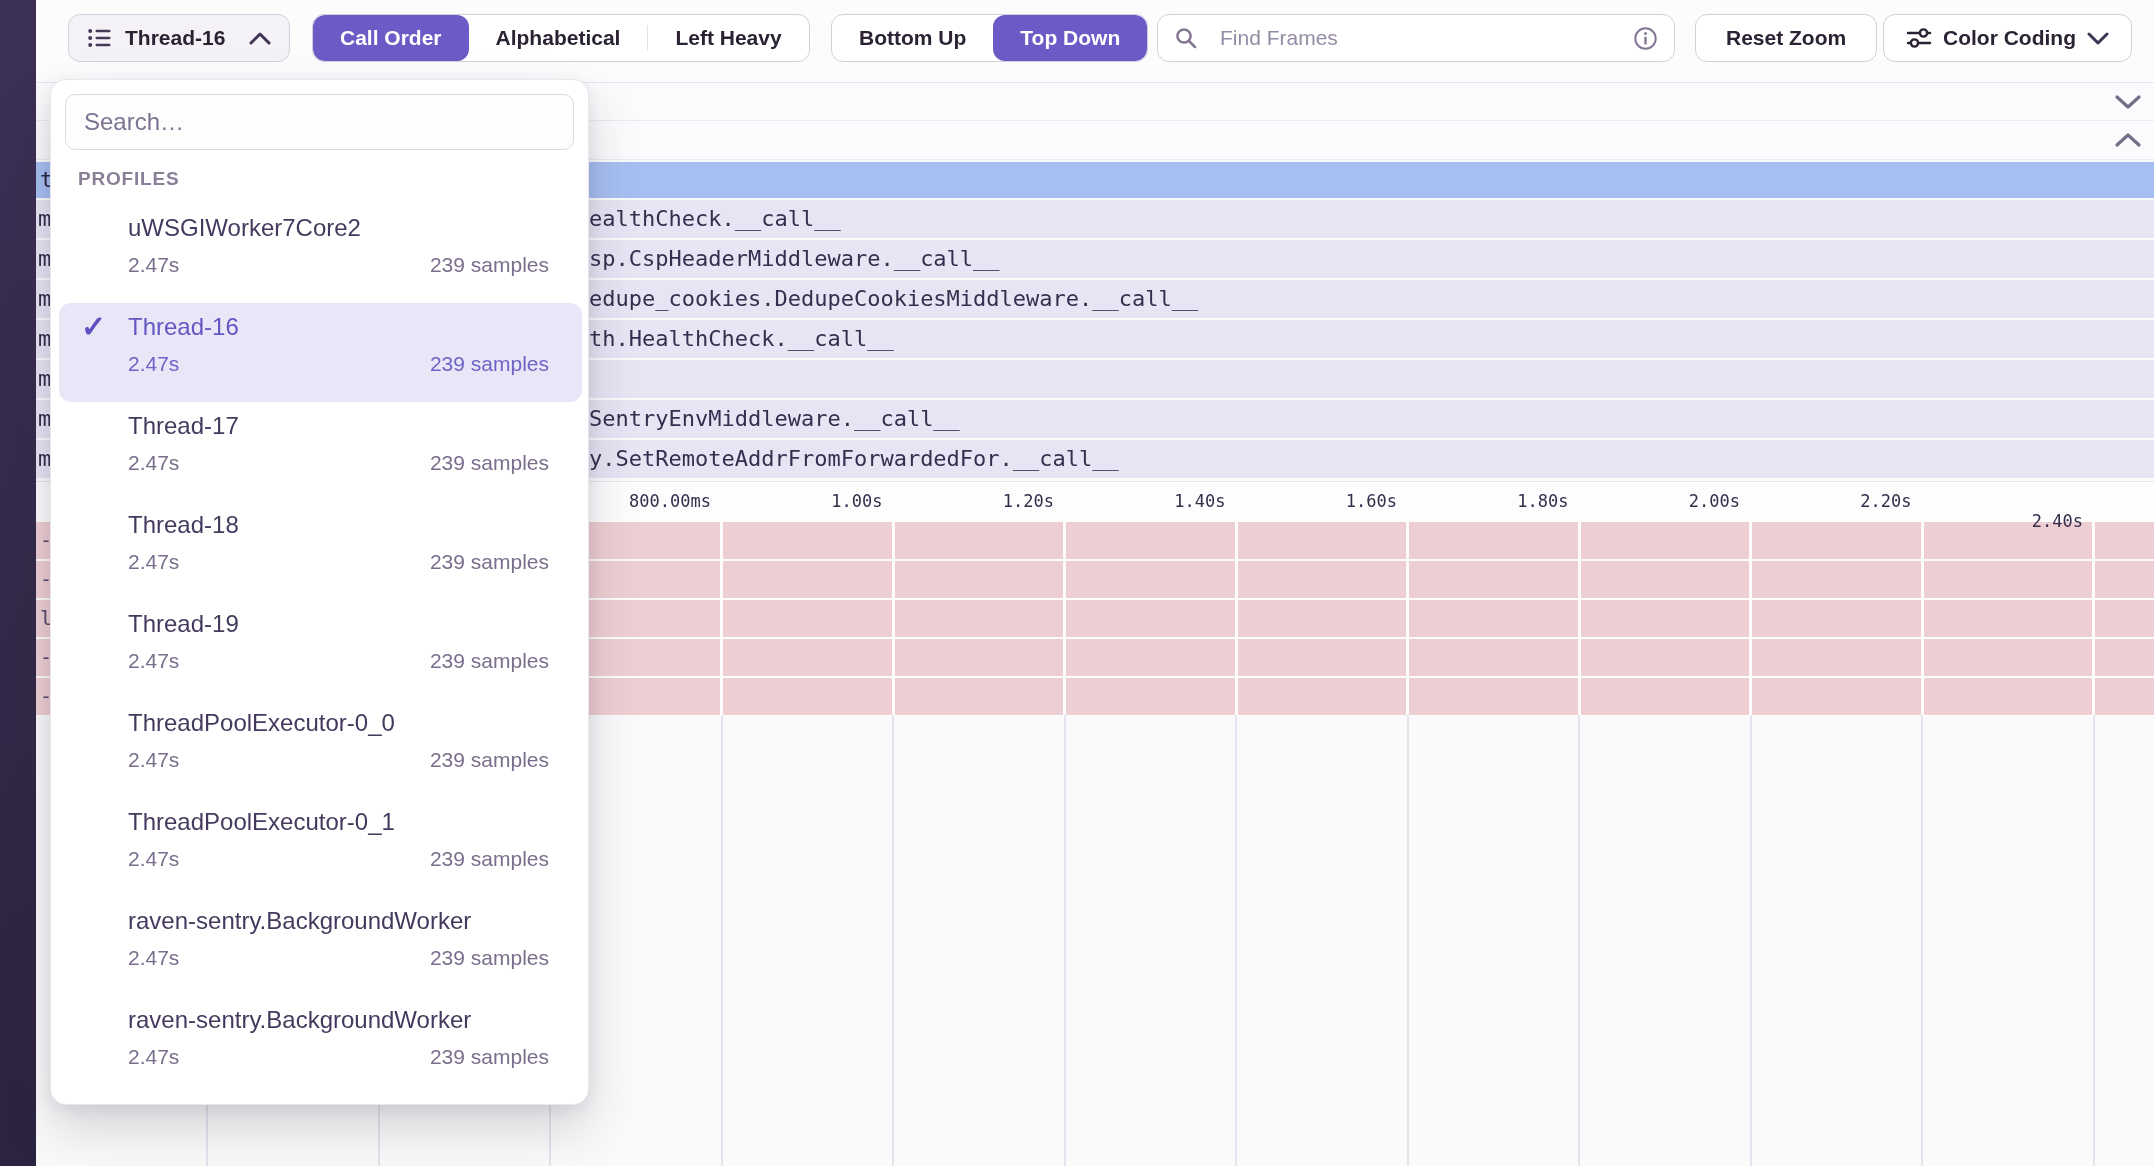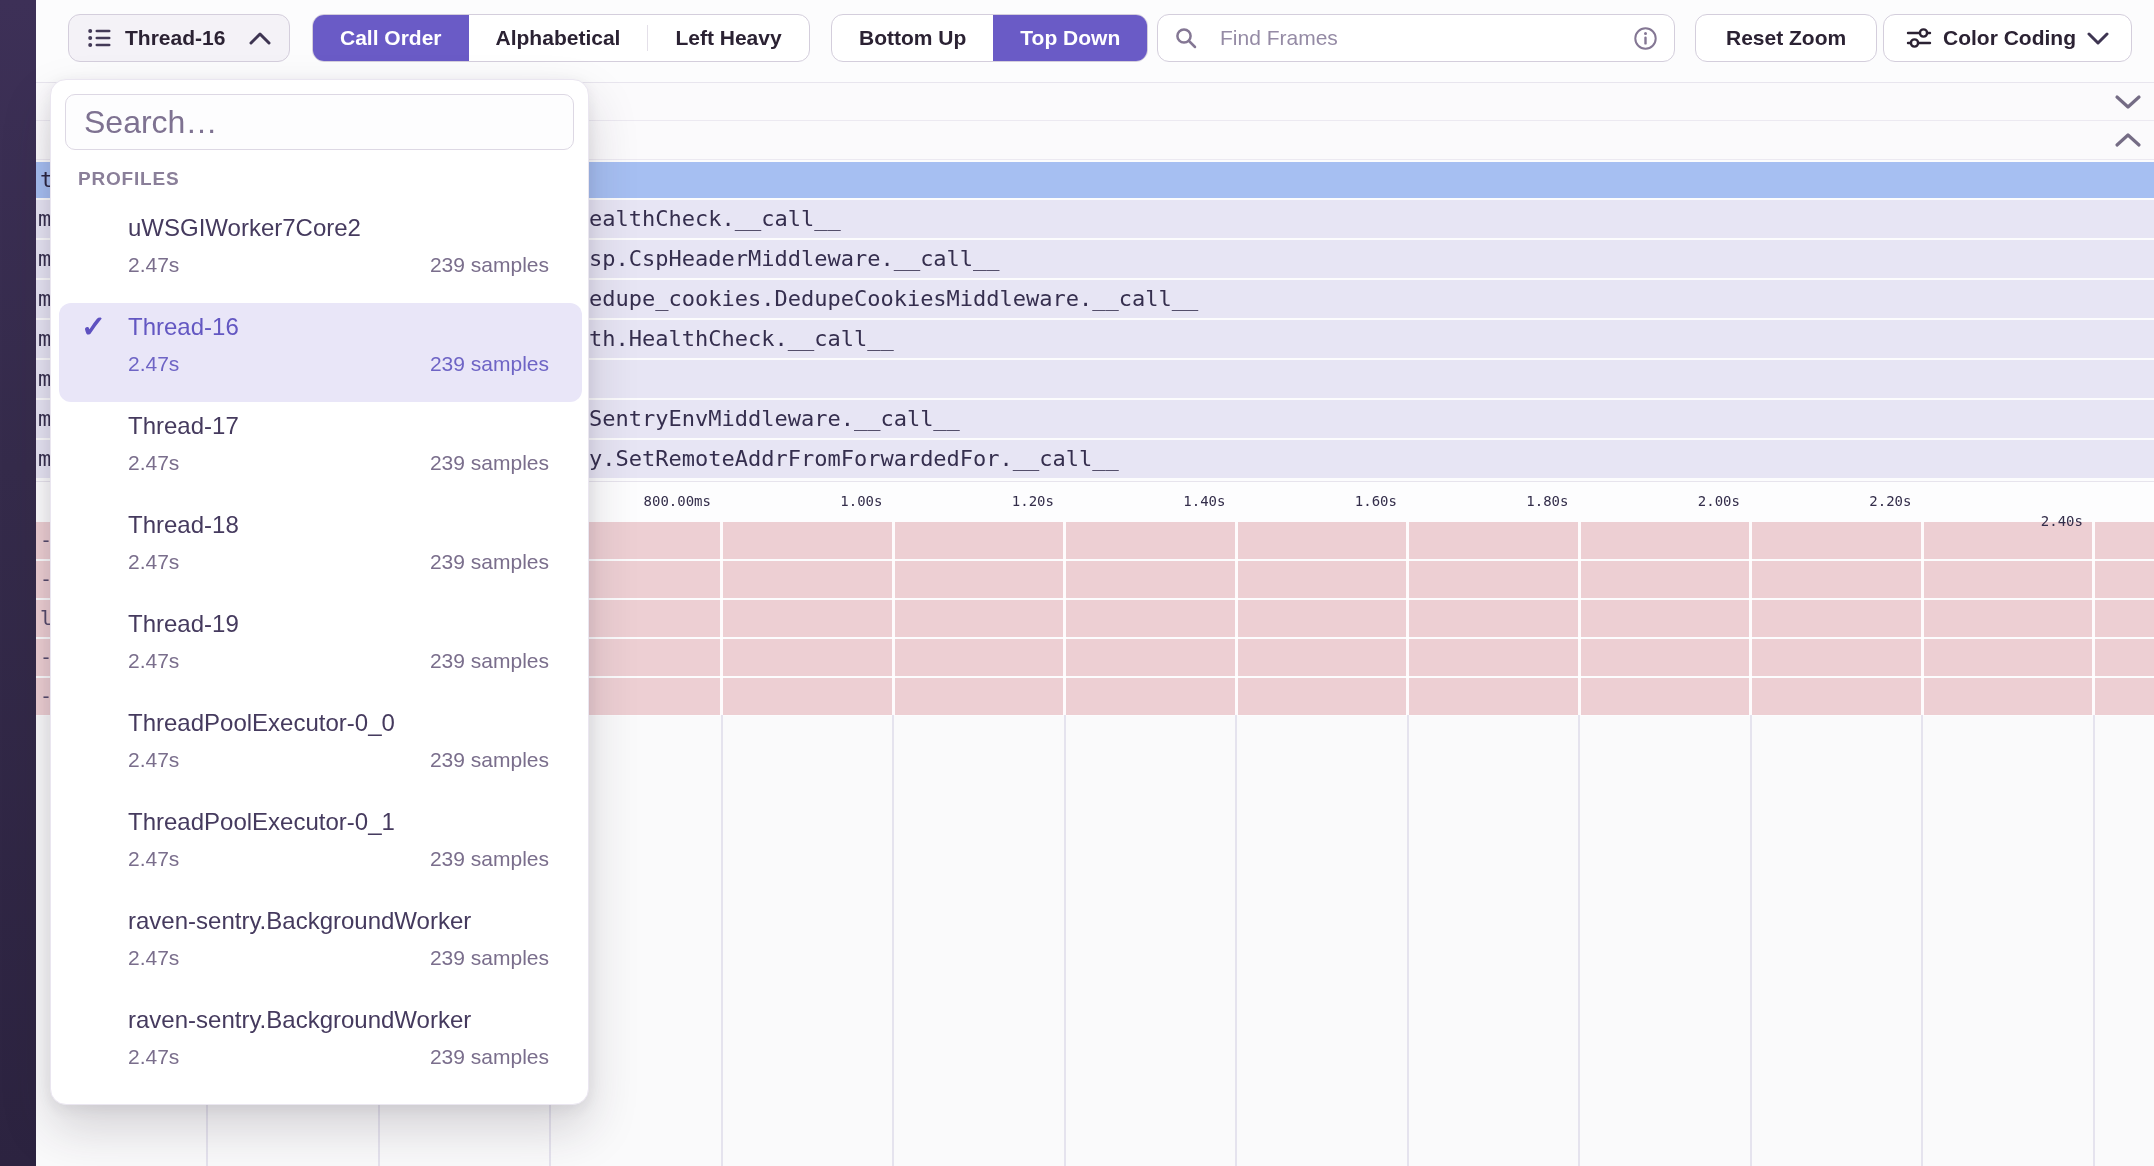--- a/index.html
+++ b/index.html
@@ -21,21 +21,21 @@
   .pill{box-sizing:border-box;height:48px;border:1px solid #D4CEDC;border-radius:12px;
     background:#fff;display:inline-flex;align-items:center;font-size:21px;font-weight:600;
     color:#2B2233;position:absolute;top:14px;cursor:pointer;font-family:inherit;}
   .thread-pill{left:32px;width:222px;background:#F4F2F7;justify-content:space-between;padding:0 18px;}
   .thread-pill .tlabel{margin-left:12px;margin-right:auto;}
   .seg-group{padding:0;overflow:hidden;align-items:stretch;}
   .seg-sort{left:276px;}
   .seg-dir{left:795px;}
   .seg-btn{border:none;background:transparent;font:inherit;font-weight:600;color:#2B2233;
     padding:0 27px;display:flex;align-items:center;cursor:pointer;}
-  .seg-btn.active{background:var(--accent,#6A5BC6);color:#fff;border-radius:0;}
+  .seg-btn.active{background:var(--accent,#6A5BC6);color:#fff;border-radius:12px;}
   .seg-divider{width:1px;background:#E4E0E9;margin:10px 0;}
   .search-pill{left:1121px;width:518px;padding:0 16px;gap:20px;cursor:text;}
   .search-pill input{flex:1;border:none;outline:none;background:transparent;
     font-family:inherit;font-size:21px;font-weight:500;color:#2B2233;min-width:0;}
   .search-pill input::placeholder{color:#958BA5;font-weight:400;}
   .reset-btn{left:1659px;padding:0 30px;}
   .cc-btn{left:1847px;padding:0 22px;gap:11px;}
   .icon{flex:0 0 auto;display:block;}
 
   
@@ -49,39 +49,39 @@
   .flame-row{position:absolute;left:36px;right:0;height:38px;
     background:var(--lav,#E7E5F4);z-index:1;cursor:pointer;}
   .edge{position:absolute;left:2px;top:0;height:100%;width:13px;overflow:hidden;
     font-size:22px;line-height:38px;color:#352E4E;white-space:nowrap;}
   .root-row .edge{left:4px;line-height:36px;color:#2A2540;}
   .frow-label{position:absolute;left:553px;top:0;font-size:22px;line-height:38px;
     color:#352E4E;white-space:nowrap;}
 
   .axis-row{position:absolute;left:36px;right:0;top:481px;height:41px;background:#FDFDFE;
     border-top:1px solid #E7E4ED;z-index:1;}
-  .axis-label{position:absolute;top:481px;height:41px;line-height:41px;font-size:14px;
+  .axis-label{position:absolute;top:481px;height:41px;line-height:41px;font-size:17px;
     color:#332D4A;transform:translateX(-100%);z-index:2;white-space:nowrap;}
 
   .pink-row{position:absolute;left:36px;right:0;height:37px;background:var(--pink,#EDCFD3);
     z-index:1;cursor:pointer;}
   .pink-row .edge{left:4px;width:11px;font-size:20px;line-height:37px;color:#554A6B;}
 
   .lower-bg{position:absolute;left:36px;right:0;top:716px;bottom:0;background:#FAFAFB;z-index:0;}
   .gridline{position:absolute;top:714px;height:452px;width:2px;background:#E5E3EE;z-index:1;}
   .gridline-pink{position:absolute;top:522px;height:193px;width:3px;background:rgba(255,255,255,0.92);z-index:2;}
 
   
   .dropdown{position:absolute;left:50px;top:79px;width:537px;height:1024px;background:#FFFFFF;
     border:1px solid #EAE6F0;border-radius:16px;z-index:10;
     box-shadow:0 24px 50px rgba(43,34,51,0.18),0 4px 14px rgba(43,34,51,0.08);}
   .dd-search{position:absolute;left:14px;top:14px;right:14px;height:56px;box-sizing:border-box;
     border:1px solid #DDD8E4;border-radius:10px;background:#FDFDFE;display:flex;align-items:center;padding:0 16px;}
   .dd-search input{flex:1;border:none;outline:none;background:transparent;font-family:inherit;
-    font-size:32px;color:#8b5cf6;min-width:0;}
+    font-size:24px;color:#8b5cf6;min-width:0;}
   .dd-search input::placeholder{color:#7E7291;}
   .dd-section{position:absolute;left:27px;top:88px;font-size:19px;font-weight:700;
     letter-spacing:0.8px;color:#8A7F99;}
   .dd-list{position:absolute;left:0;top:124px;right:0;bottom:6px;overflow:hidden;}
   .pitem{position:relative;height:99px;margin:0 6px 0 8px;border-radius:12px;cursor:pointer;}
   .pitem.sel{background:#E9E6F8;}
   .pname{position:absolute;left:69px;top:10px;font-size:24px;color:#453A5E;white-space:nowrap;}
   .psub{position:absolute;left:69px;right:33px;top:49px;display:flex;justify-content:space-between;}
   .pdur,.psam{font-size:21px;color:#7A6E8C;}
   .pitem.sel .pname{color:#6357C2;}

